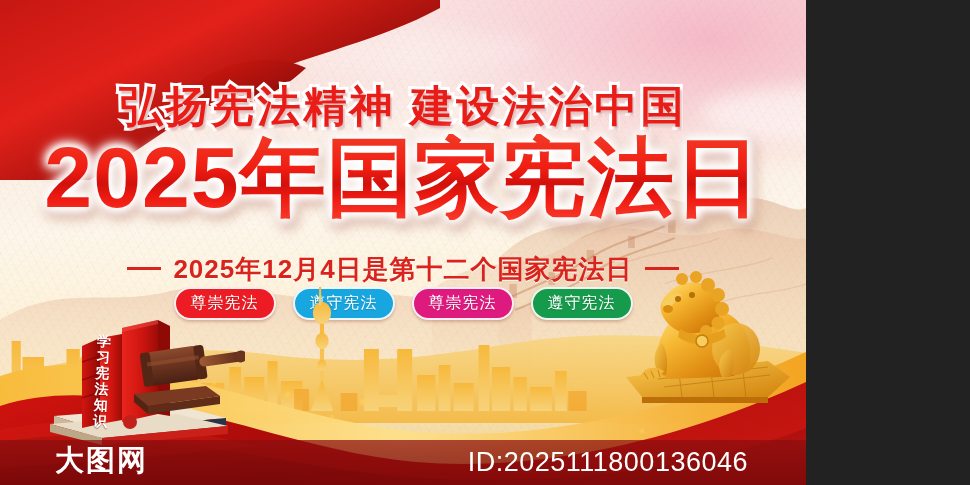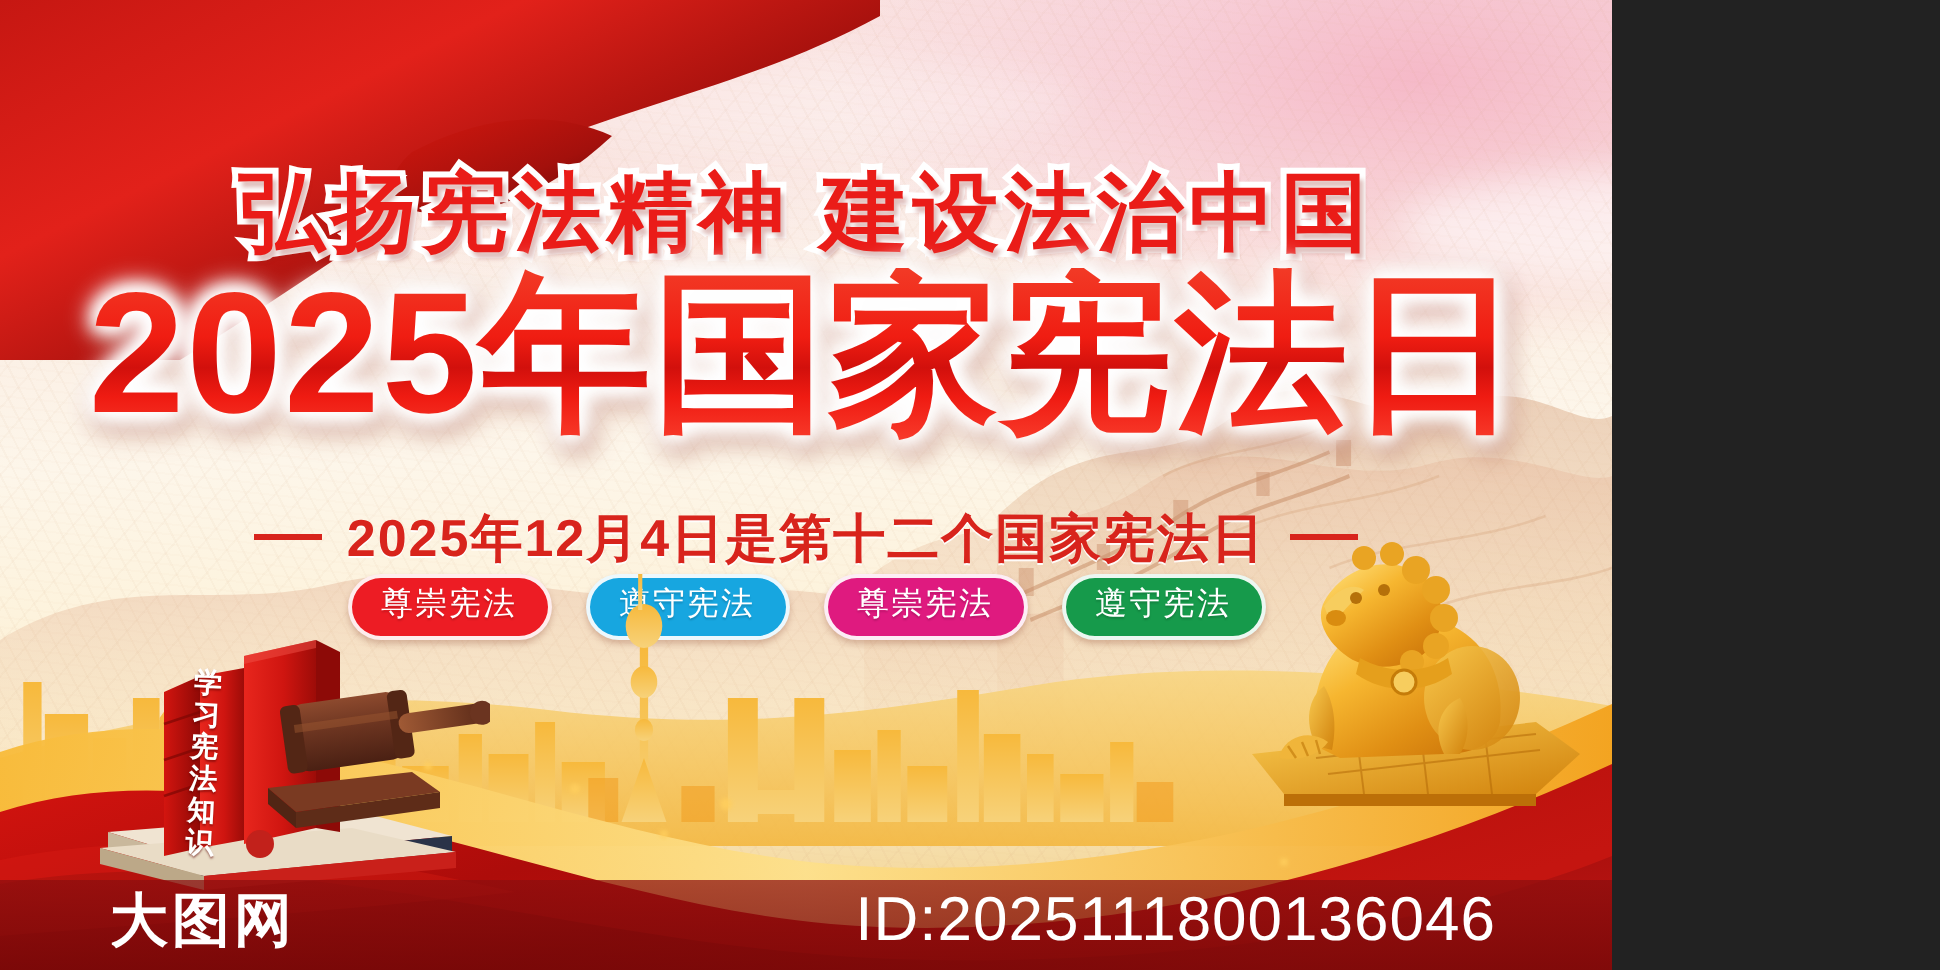--- a/index.html
+++ b/index.html
@@ -98,21 +98,21 @@
     font-size:14px;font-weight:bold;color:#fff;letter-spacing:2px;line-height:1.15;
     text-align:center;transform:rotate(3deg);text-shadow:0 1px 1px rgba(90,0,0,.5);
   }
 
   
   .wm-bar{position:absolute;left:0;right:0;bottom:0;height:45px;
     background:linear-gradient(180deg,rgba(140,14,14,.72),rgba(116,8,8,.80));}
   .wm-left{position:absolute;left:55px;bottom:4px;display:flex;align-items:baseline;gap:9px;color:#fff;}
   .wm-cn{font-size:29px;font-weight:bold;letter-spacing:2px;}
   .wm-en{font-family:"Liberation Serif","DejaVu Serif",serif;font-style:italic;font-weight:bold;font-size:31px;letter-spacing:0px;}
-  .wm-id{position:absolute;right:58px;bottom:7px;color:#fff;font-size:31px;letter-spacing:.5px;}
+  .wm-id{position:absolute;right:58px;bottom:7px;color:#fff;font-size:27px;letter-spacing:.5px;}
 
   .glow-dot{position:absolute;border-radius:50%;background:#ffcf5e;filter:blur(1px);opacity:.85;}
 </style>
 </head>
 <body>
 
 <div class="poster">
 
   <div class="sky-haze"></div>
   <div class="cloud" style="left:700px;top:86px;width:230px;height:54px;"></div>

